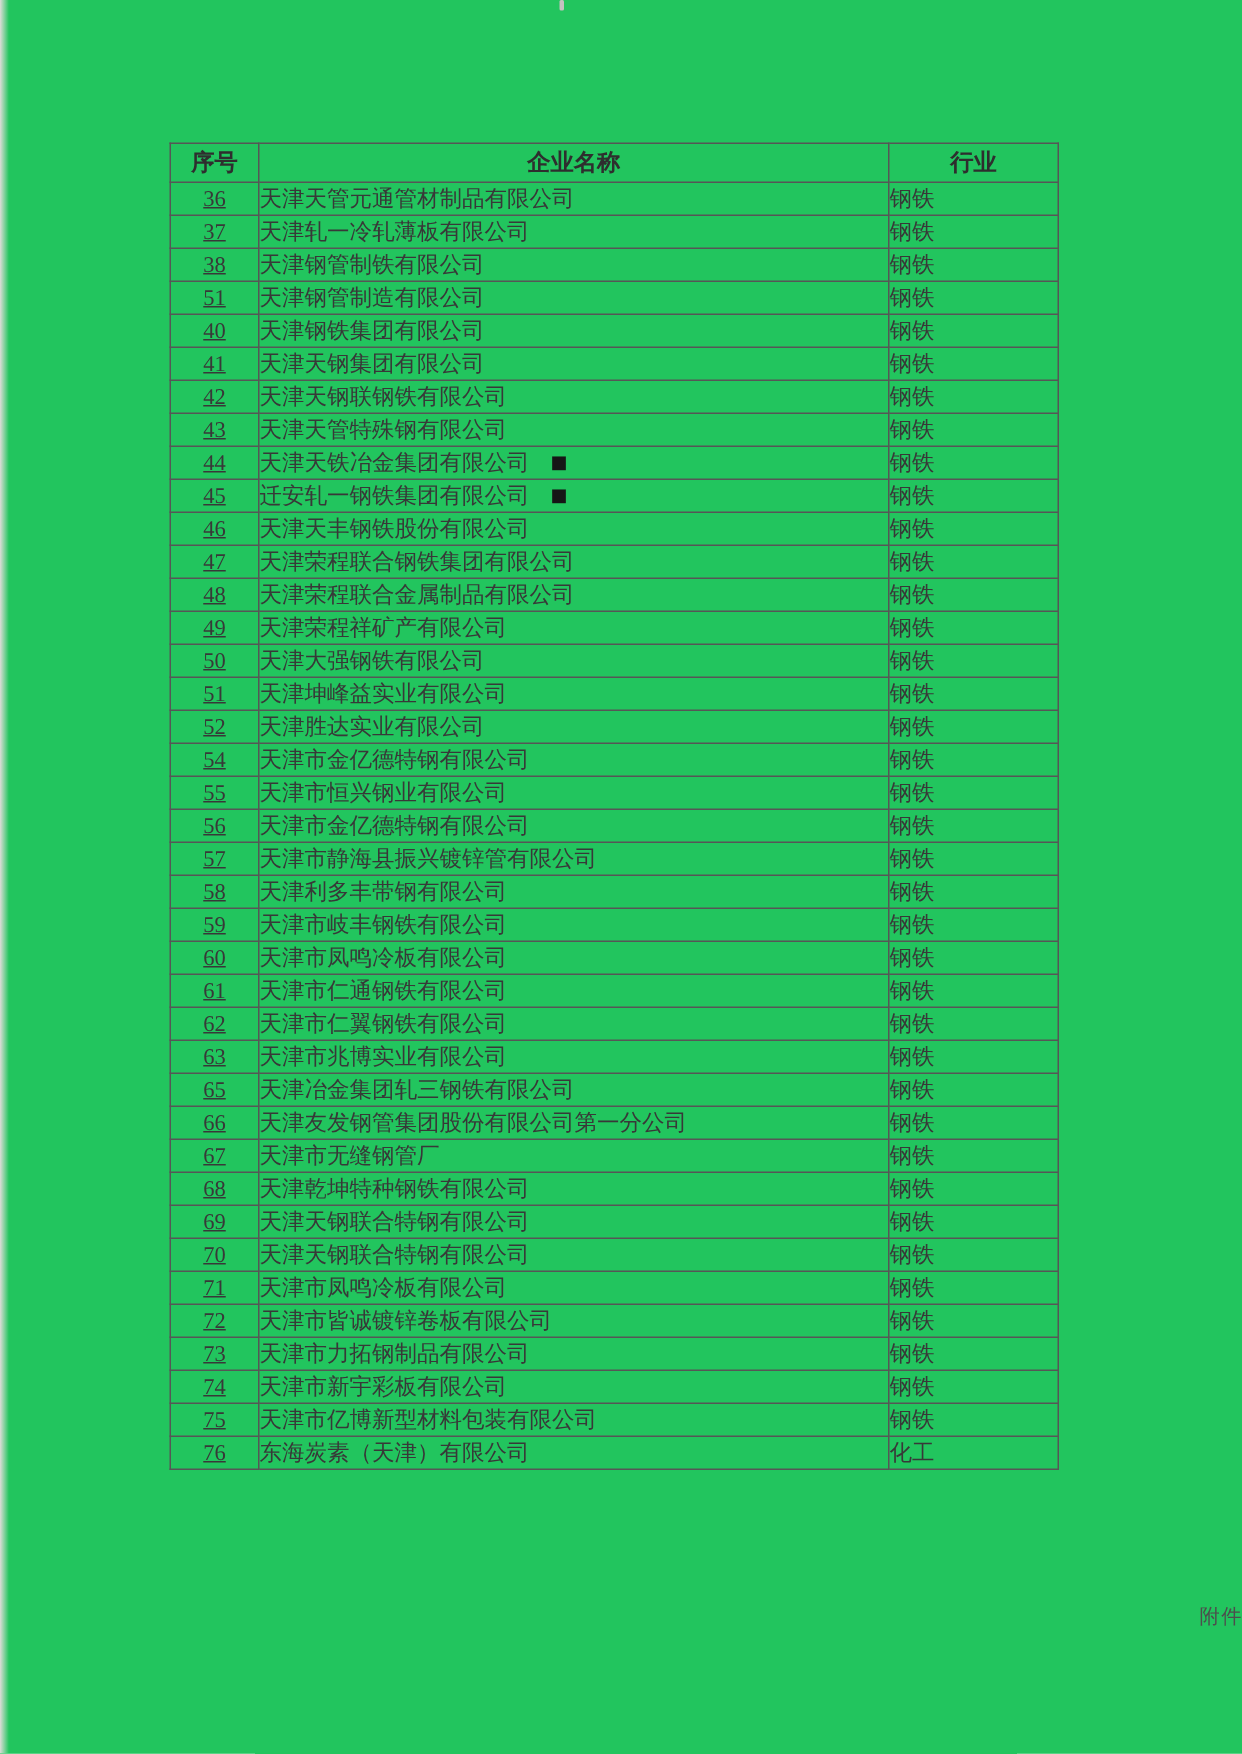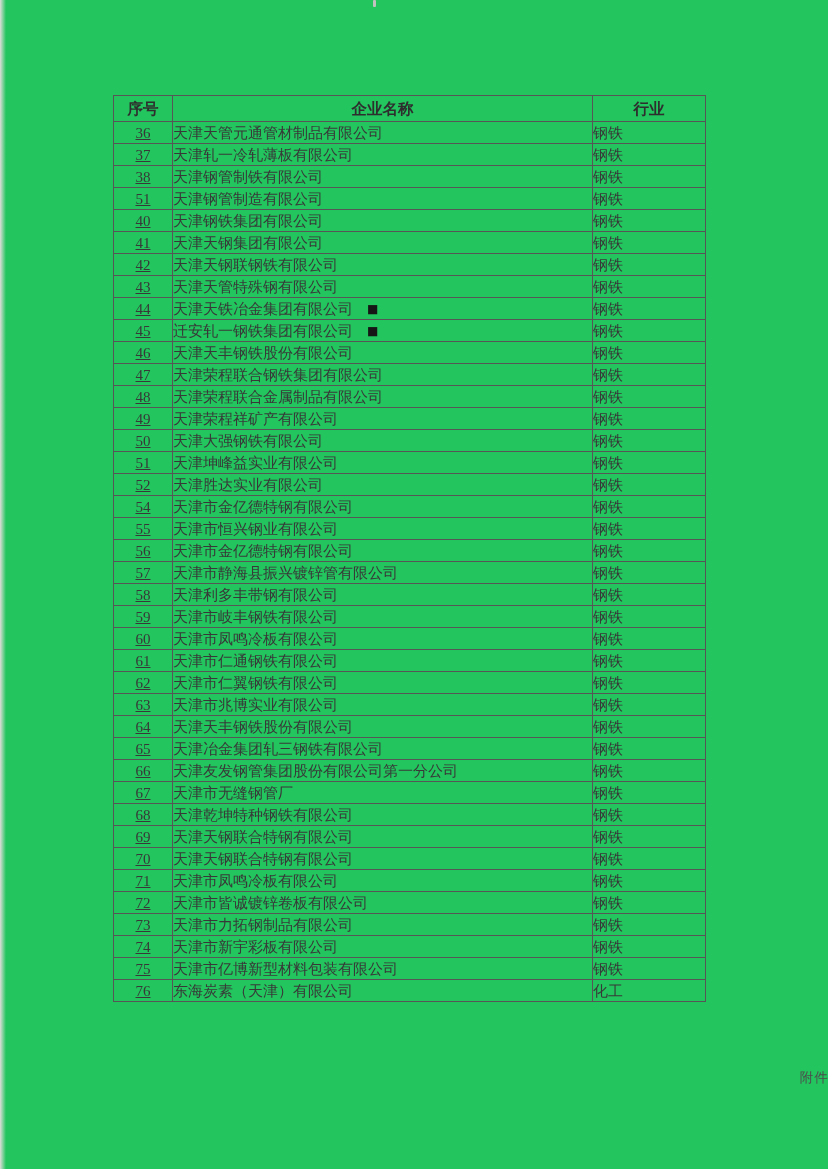--- a/index.html
+++ b/index.html
@@ -339,28 +339,20 @@
 
     <tr>
       <td class="c-no">63</td>
       <td class="c-name">
         <span>天津市兆博实业有限公司</span><span class="marker"></span>
         <div class="name-line2"></div>
       </td>
       <td class="c-ind">钢铁</td>
     </tr>
 
-    <tr>
-      <td class="c-no">64</td>
-      <td class="c-name">
-        <span>天津天丰钢铁股份有限公司</span><span class="marker"></span>
-        <div class="name-line2"></div>
-      </td>
-      <td class="c-ind">钢铁</td>
-    </tr>
 
     <tr>
       <td class="c-no">65</td>
       <td class="c-name">
         <span>天津冶金集团轧三钢铁有限公司</span><span class="marker"></span>
         <div class="name-line2"></div>
       </td>
       <td class="c-ind">钢铁</td>
     </tr>
 

